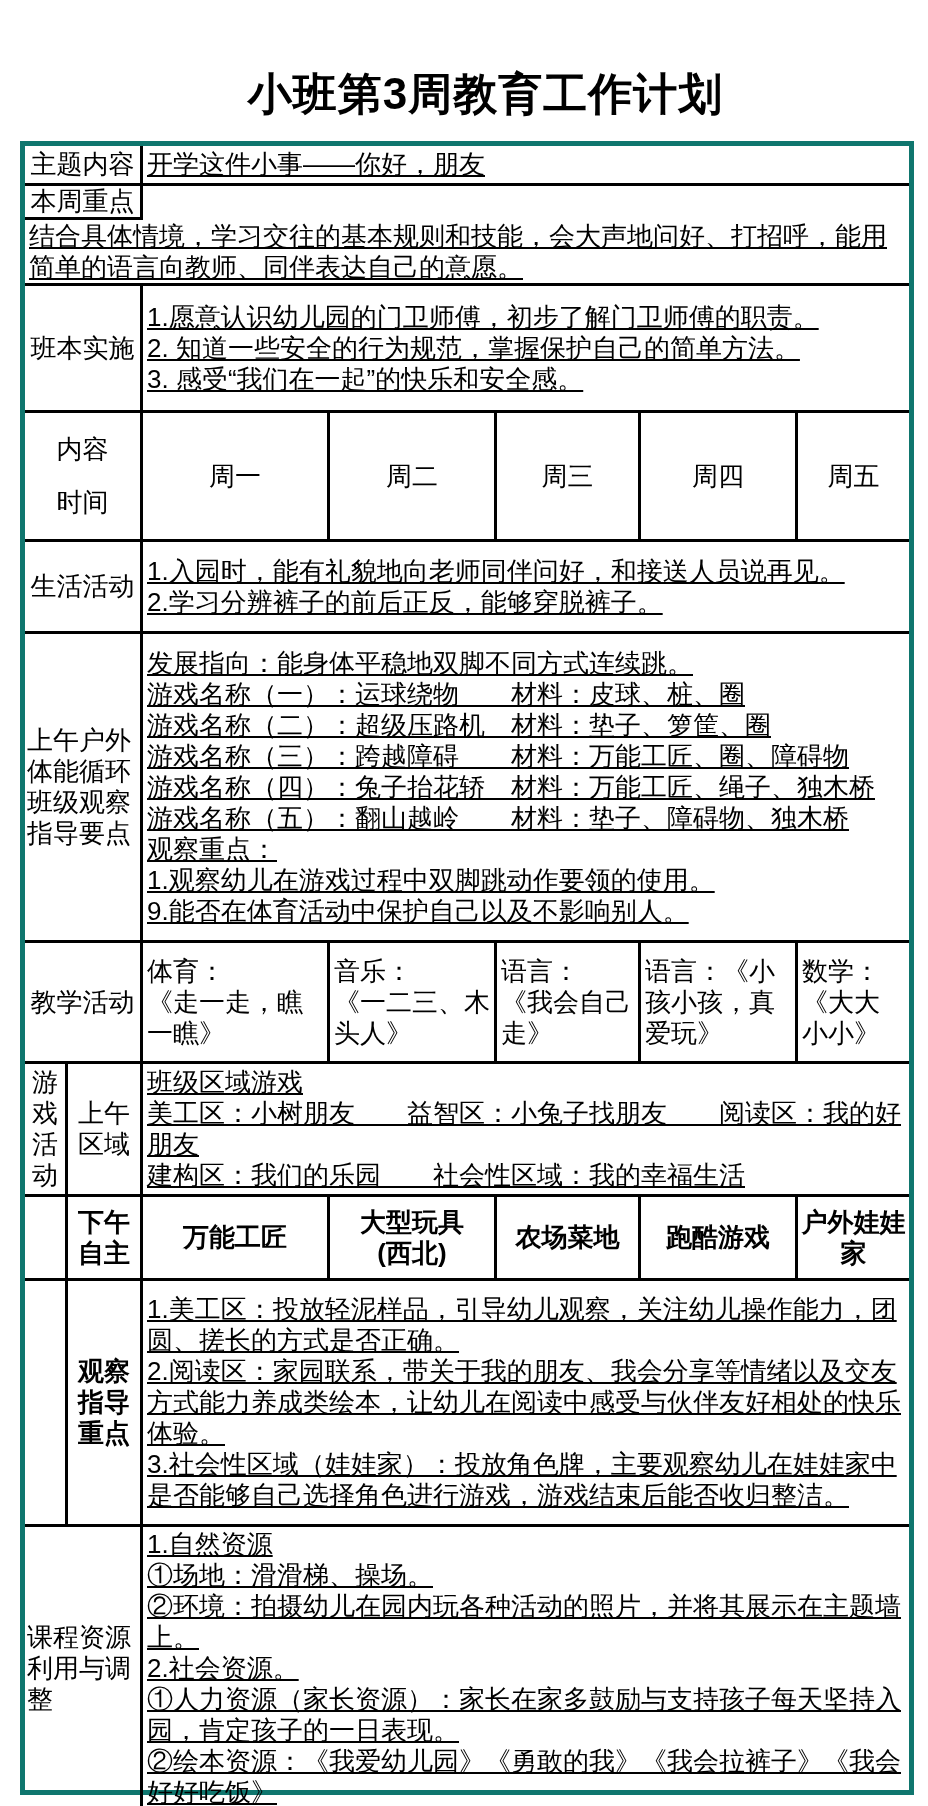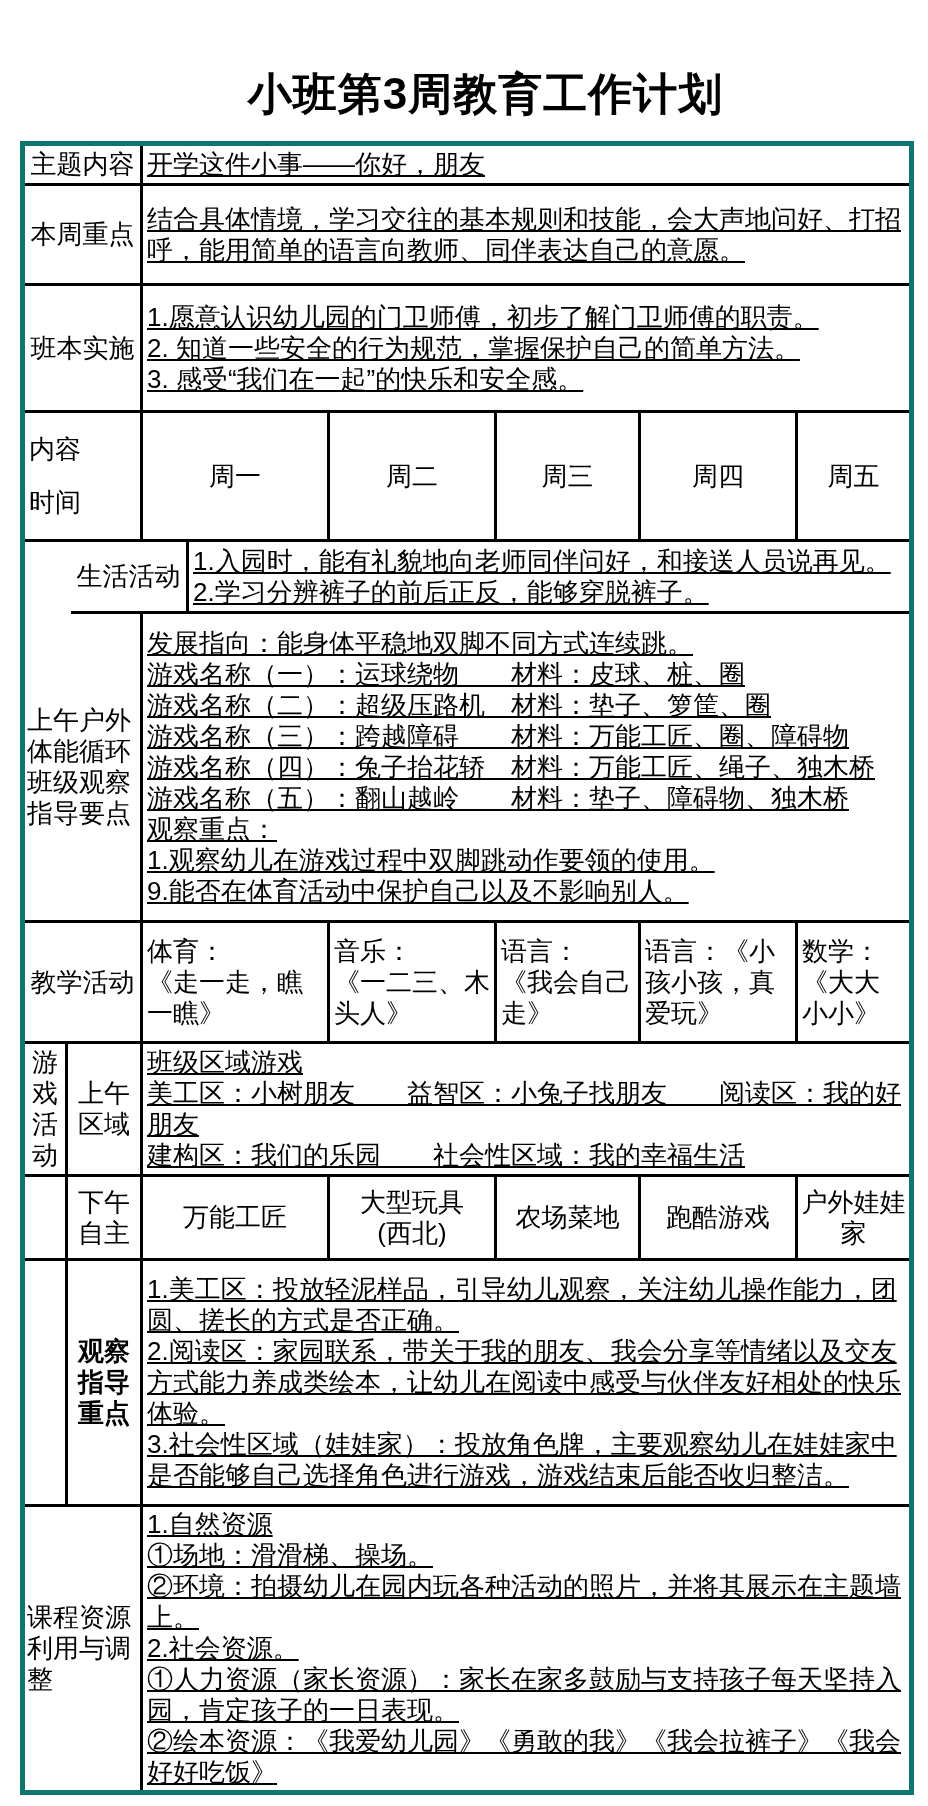--- a/index.html
+++ b/index.html
@@ -44,26 +44,26 @@
   .w5   { flex:1; }
   .wfill{ flex:1;text-decoration:underline; }
   
   .lab { align-items:center; text-align:center; }
   .lab-wrap { align-items:center; text-align:left; padding:16px 2px; }
   .para { padding:2px 4px; text-align:left; }
   .para .line { white-space:normal; }
   .center { align-items:center; text-align:center; }
   .pre { white-space:pre-line; }
   .bold { font-weight:bold; }
-  .hdr-corner { justify-content:space-around; align-items:flex-start; text-align:center; padding:10px 4px; }
+  .hdr-corner { justify-content:space-around; align-items:center; text-align:center; padding:10px 4px; }
   .teach { padding:2px 4px; justify-content:center; white-space:pre-line; }
   
-  .h-r1 { height:40px;  } .h-r2 { height:100px; } .h-r3 { height:127px; }
-  .h-r4 { height:129px; } .h-r5 { height:72px;padding-left:46px;  } .h-r6 { height:309px; }
-  .h-r7 { height:121px; } .h-r8 { height:133px; } .h-r9 { height:84px;  }
+  .h-r1 { height:40px;  } .h-r2 { height:100px;flex-direction:column; } .h-r3 { height:127px; }
+  .h-r4 { height:129px; } .h-r5 { height:92px;  } .h-r6 { height:309px; }
+  .h-r7 { height:121px; } .h-r8 { height:133px; } .h-r9 { height:84px;font-weight:bold;  }
   .h-r10{ height:246px; }
 </style>
 </head>
 <body>
 
 <h1 class="page-title">小班第3周教育工作计划</h1>
 
 <div class="tbl">
 
   <div class="row h-r1">

